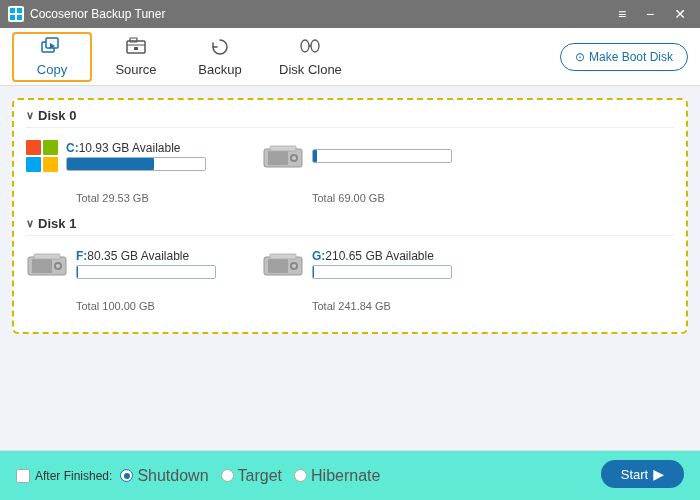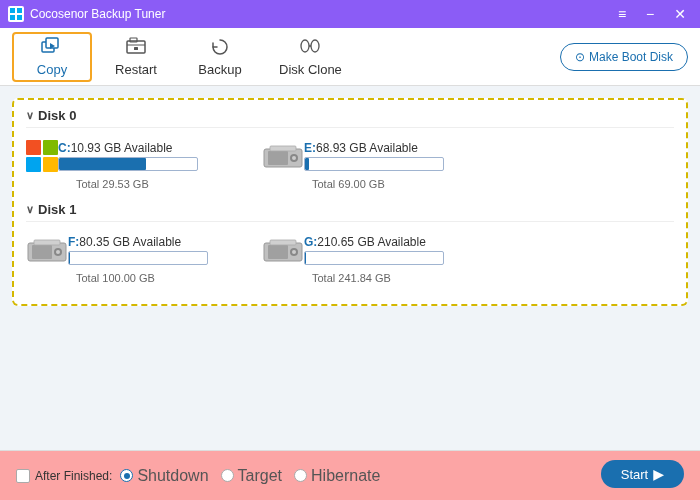--- a/index.html
+++ b/index.html
@@ -7,21 +7,21 @@
       width: 700px;
       height: 500px;
       font-family: 'Segoe UI', Arial, sans-serif;
       font-size: 13px;
       background: #f0f4f8;
       overflow: hidden;
     }
 
     
     .title-bar {
-      background: #8b5cf6;
+      background: #737373;
       color: white;
       height: 28px;
       display: flex;
       align-items: center;
       padding: 0 8px;
       justify-content: space-between;
     }
     .title-bar-left {
       display: flex;
       align-items: center;
@@ -142,20 +142,21 @@
 
     .disk-item {
       display: flex;
       flex-direction: column;
       align-items: flex-start;
       min-width: 220px;
     }
     .disk-item-top {
       display: flex;
       align-items: center;
+      gap: 8px;
       margin-bottom: 4px;
     }
     .disk-item-label {
       font-size: 12px;
       color: #333;
       white-space: nowrap;
     }
     .disk-item-label span {
       font-weight: 600;
       color: #1a6faf;
@@ -189,27 +190,27 @@
     }
     .progress-bar-fill {
       height: 100%;
       background: #1a6faf;
       border-radius: 1px;
     }
 
     .disk-item-total {
       font-size: 11px;
       color: #666;
-      margin-top: 2px;
+      margin-top: 16px;
       padding-left: 50px;
     }
 
     
     .bottom-bar {
-      background: #fca5a5;
+      background: #5eead4;
       height: 50px;
       border-top: 1px solid #ddd;
       padding: 0 16px;
       display: flex;
       flex-direction: column;
       justify-content: center;
       gap: 4px;
       position: absolute;
       bottom: 0;
       left: 0;
@@ -359,21 +360,21 @@
   </div>
   <div class="toolbar-btn">
     <span class="toolbar-icon">
       <svg width="22" height="18" viewBox="0 0 22 18" fill="none">
         <rect x="2" y="4" width="18" height="12" rx="1" stroke="#555" stroke-width="1.5" fill="none"></rect>
         <rect x="5" y="1" width="7" height="4" rx="0.5" stroke="#555" stroke-width="1.2" fill="none"></rect>
         <line x1="2" y1="8" x2="20" y2="8" stroke="#555" stroke-width="1"></line>
         <rect x="9" y="10" width="4" height="3" rx="0.5" fill="#555"></rect>
       </svg>
     </span>
-    <span>Restart</span>
+    <span>Source</span>
   </div>
   <div class="toolbar-btn">
     <span class="toolbar-icon">
       <svg width="22" height="18" viewBox="0 0 22 18" fill="none">
         <path d="M11 3 A7 7 0 1 1 4 10" stroke="#555" stroke-width="1.5" fill="none" stroke-linecap="round"></path>
         <path d="M4 6 L4 10 L8 10" stroke="#555" stroke-width="1.5" fill="none" stroke-linecap="round" stroke-linejoin="round"></path>
       </svg>
     </span>
     <span>Backup</span>
   </div>
@@ -427,23 +428,20 @@
         <div class="disk-item">
           <div class="disk-item-top">
             <svg class="hdd-img" viewBox="0 0 42 30" fill="none">
               <rect x="2" y="8" width="38" height="18" rx="2" fill="#c0c0c0" stroke="#999" stroke-width="1"></rect>
               <rect x="6" y="10" width="20" height="14" rx="1" fill="#a0a0a0"></rect>
               <circle cx="32" cy="17" r="4" fill="#888"></circle>
               <circle cx="32" cy="17" r="2" fill="#ccc"></circle>
               <rect x="8" y="5" width="26" height="5" rx="1" fill="#d0d0d0" stroke="#aaa" stroke-width="0.8"></rect>
             </svg>
             <div style="display:flex;flex-direction:column;gap:2px;">
-              <div class="disk-item-label">
-                <span>E:</span><span style="font-weight:normal;color:#333;">68.93 GB Available</span>
-              </div>
               <div class="progress-bar-wrap">
                 <div class="progress-bar-fill" style="width:3%;"></div>
               </div>
             </div>
           </div>
           <div class="disk-item-total">Total 69.00 GB</div>
         </div>
 
       </div>
     </div>

